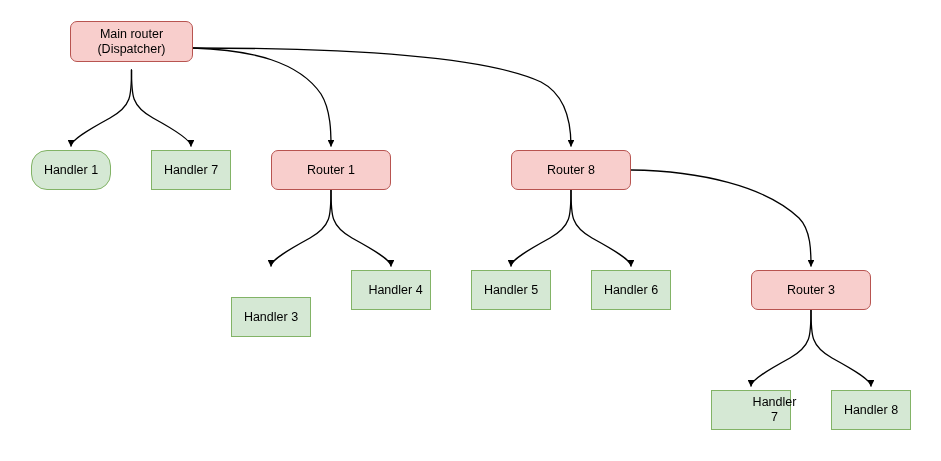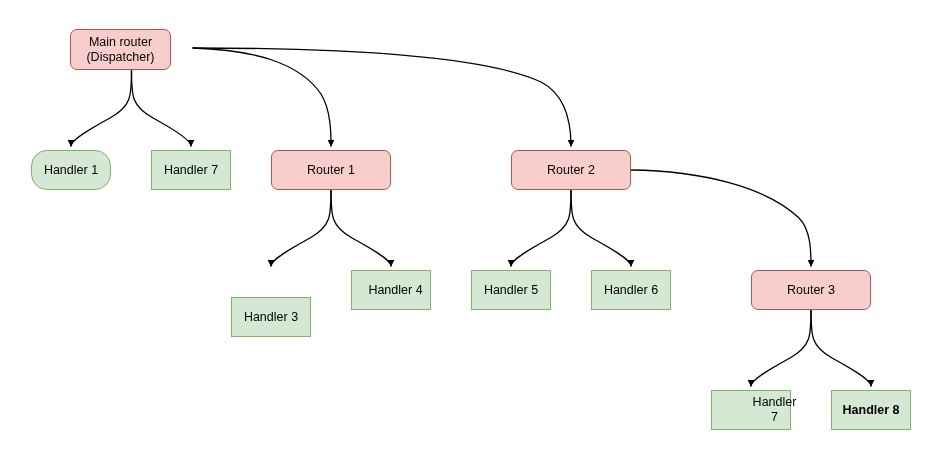--- a/index.html
+++ b/index.html
@@ -70,28 +70,28 @@
         <path d="M 331 190 C 331 216 331 226 352 238 C 374 250 391 260 391 266" fill="none" stroke="#000000" stroke-width="1.3" stroke-linecap="round" marker-end="url(#arrow)"></path>
         <path d="M 571 190 C 571 216 571 226 550 238 C 528 250 511 260 511 266" fill="none" stroke="#000000" stroke-width="1.3" stroke-linecap="round" marker-end="url(#arrow)"></path>
         <path d="M 571 190 C 571 216 571 226 592 238 C 614 250 631 260 631 266" fill="none" stroke="#000000" stroke-width="1.3" stroke-linecap="round" marker-end="url(#arrow)"></path>
         <path d="M 631 170 C 700 171 765 186 799 218 C 811 230 811 252 811 266" fill="none" stroke="#000000" stroke-width="1.3" stroke-linecap="round" marker-end="url(#arrow)"></path>
         <path d="M 811 310 C 811 336 811 346 790 358 C 768 370 751 380 751 386" fill="none" stroke="#000000" stroke-width="1.3" stroke-linecap="round" marker-end="url(#arrow)"></path>
         <path d="M 811 310 C 811 336 811 346 832 358 C 854 370 871 380 871 386" fill="none" stroke="#000000" stroke-width="1.3" stroke-linecap="round" marker-end="url(#arrow)"></path>
       </g>
   </svg>
 
   <div id="nodes-layer">
-      <div class="node node-router" style="left: 70px; top: 29px; width: 101px; height: 41px;"><span class="node-label">Main router
+      <div class="node node-router" style="left: 70px; top: 21px; width: 123px; height: 41px;"><span class="node-label">Main router
 (Dispatcher)</span></div>
       <div class="node node-handler" style="left: 31px; top: 150px; width: 80px; height: 40px; border-radius: 16px;"><span class="node-label">Handler 1</span></div>
       <div class="node node-handler" style="left: 151px; top: 150px; width: 80px; height: 40px;"><span class="node-label">Handler 7</span></div>
       <div class="node node-router" style="left: 271px; top: 150px; width: 120px; height: 40px;"><span class="node-label">Router 1</span></div>
-      <div class="node node-router" style="left: 511px; top: 150px; width: 120px; height: 40px;"><span class="node-label">Router 2</span></div>
+      <div class="node node-router" style="left: 511px; top: 150px; width: 120px; height: 40px;"><span class="node-label">Router 8</span></div>
       <div class="node node-handler" style="left: 231px; top: 270px; width: 80px; height: 40px; margin-top: 27px;"><span class="node-label">Handler 3</span></div>
       <div class="node node-handler" style="left: 351px; top: 270px; width: 80px; height: 40px; padding-left: 9px;"><span class="node-label">Handler 4</span></div>
       <div class="node node-handler" style="left: 471px; top: 270px; width: 80px; height: 40px;"><span class="node-label">Handler 5</span></div>
       <div class="node node-handler" style="left: 591px; top: 270px; width: 80px; height: 40px;"><span class="node-label">Handler 6</span></div>
       <div class="node node-router" style="left: 751px; top: 270px; width: 120px; height: 40px;"><span class="node-label">Router 3</span></div>
       <div class="node node-handler" style="left: 711px; top: 390px; width: 80px; height: 40px; padding-left: 47px;"><span class="node-label">Handler 7</span></div>
-      <div class="node node-handler" style="left: 831px; top: 390px; width: 80px; height: 40px; font-weight: bold;"><span class="node-label">Handler 8</span></div>
+      <div class="node node-handler" style="left: 831px; top: 390px; width: 80px; height: 40px;"><span class="node-label">Handler 8</span></div>
     </div>
 
 </div>
 
 </body></html>

